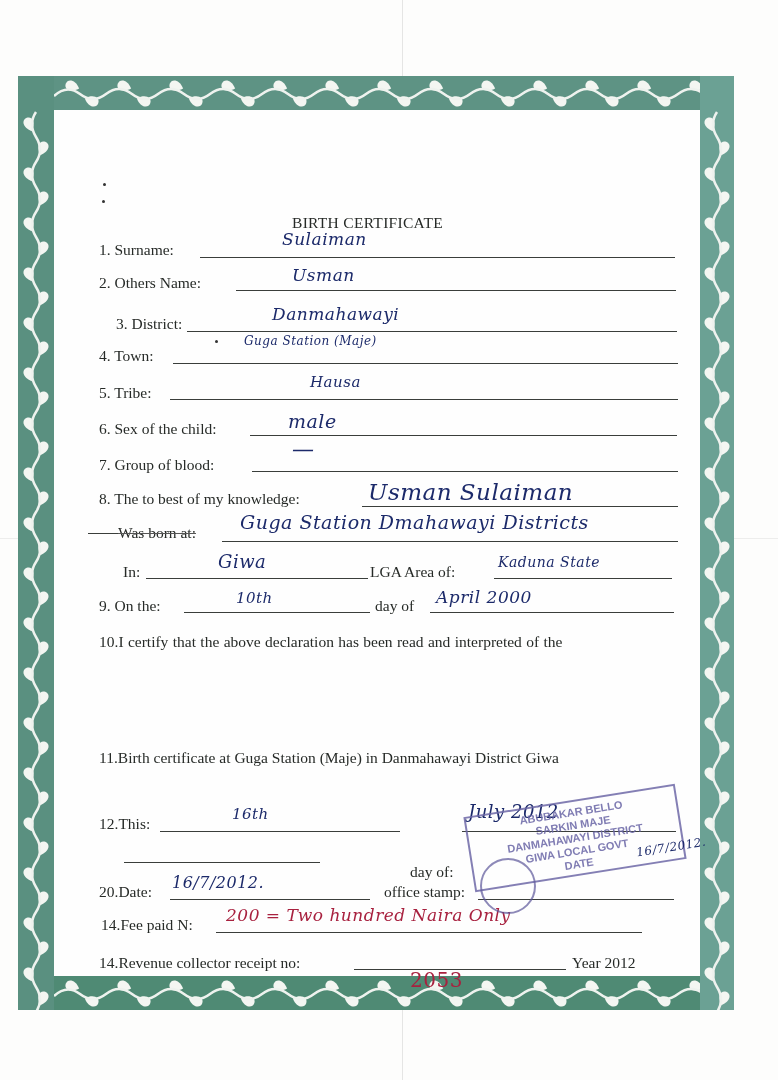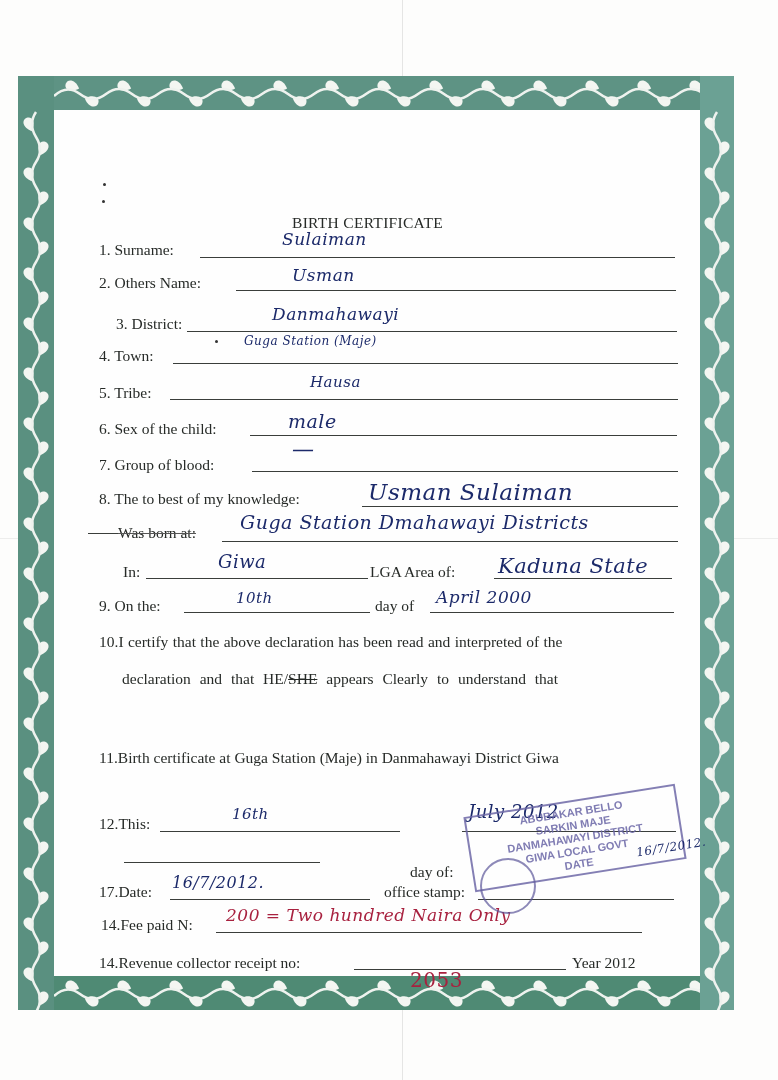--- a/index.html
+++ b/index.html
@@ -254,45 +254,42 @@
   <div class="line" style="left:88px; top:533px; width:30px;"></div>
   <div class="row strike" style="left:118px; top:524px; text-decoration-color:#555;">Was born at:</div>
   <div class="line" style="left:222px; top:541px; width:456px;"></div>
   <div class="hw" style="left:240px; top:511px; font-size:19px;">Guga Station Dmahawayi Districts</div>
 
   <div class="row" style="left:123px; top:563px;">In:</div>
   <div class="line" style="left:146px; top:578px; width:222px;"></div>
   <div class="hw" style="left:218px; top:551px; font-size:18px;">Giwa</div>
   <div class="row" style="left:370px; top:563px;">LGA Area of:</div>
   <div class="line" style="left:494px; top:578px; width:178px;"></div>
-  <div class="hw" style="left:498px; top:554px; font-size:21px;">Kaduna State</div>
+  <div class="hw" style="left:498px; top:554px; font-size:14px;">Kaduna State</div>
 
   <div class="row" style="left:99px; top:597px;">9. On the:</div>
   <div class="line" style="left:184px; top:612px; width:186px;"></div>
   <div class="hw" style="left:236px; top:589px; font-size:15px;">10th</div>
   <div class="row" style="left:375px; top:597px;">day of</div>
   <div class="line" style="left:430px; top:612px; width:244px;"></div>
   <div class="hw" style="left:436px; top:587px; font-size:17px;">April 2000</div>
 
   <div class="para" style="left:99px; top:633px; word-spacing:0.5px;">10.I certify that the above declaration has been read and interpreted of the</div>
-  <div class="para" style="left:122px; top:670px; word-spacing:5px;">
-    <span>declaration and that HE/</span><span class="strike">SHE</span><span> appears Clearly to understand that</span>
-  </div>
 
   <div class="para" style="left:99px; top:741px;margin-top:8px;">11.Birth certificate at Guga Station (Maje) in Danmahawayi District Giwa</div>
 
   <div class="row" style="left:99px; top:815px;">12.This:</div>
   <div class="line" style="left:160px; top:831px; width:240px;"></div>
   <div class="hw" style="left:232px; top:805px; font-size:15px;">16th</div>
   <div class="row" style="left:410px; top:815px;margin-top:48px;">day of:</div>
   <div class="line" style="left:462px; top:831px; width:214px;"></div>
   <div class="hw" style="left:468px; top:801px; font-size:18px;">July 2012</div>
   <div class="line" style="left:124px; top:862px; width:196px;"></div>
 
-  <div class="row" style="left:99px; top:883px;">17.Date:</div>
+  <div class="row" style="left:99px; top:883px;">20.Date:</div>
   <div class="line" style="left:170px; top:899px; width:200px;"></div>
   <div class="hw" style="left:172px; top:873px; font-size:16px;">16/7/2012.</div>
   <div class="row" style="left:384px; top:883px;">office stamp:</div>
   <div class="line" style="left:478px; top:899px; width:196px;"></div>
 
   <div class="row" style="left:101px; top:916px;">14.Fee paid N:</div>
   <div class="line" style="left:216px; top:932px; width:426px;"></div>
   <div class="hw red" style="left:226px; top:905px; font-size:17px;">200 = Two hundred Naira Only</div>
 
   <div class="row" style="left:99px; top:954px;">14.Revenue collector receipt no:</div>

